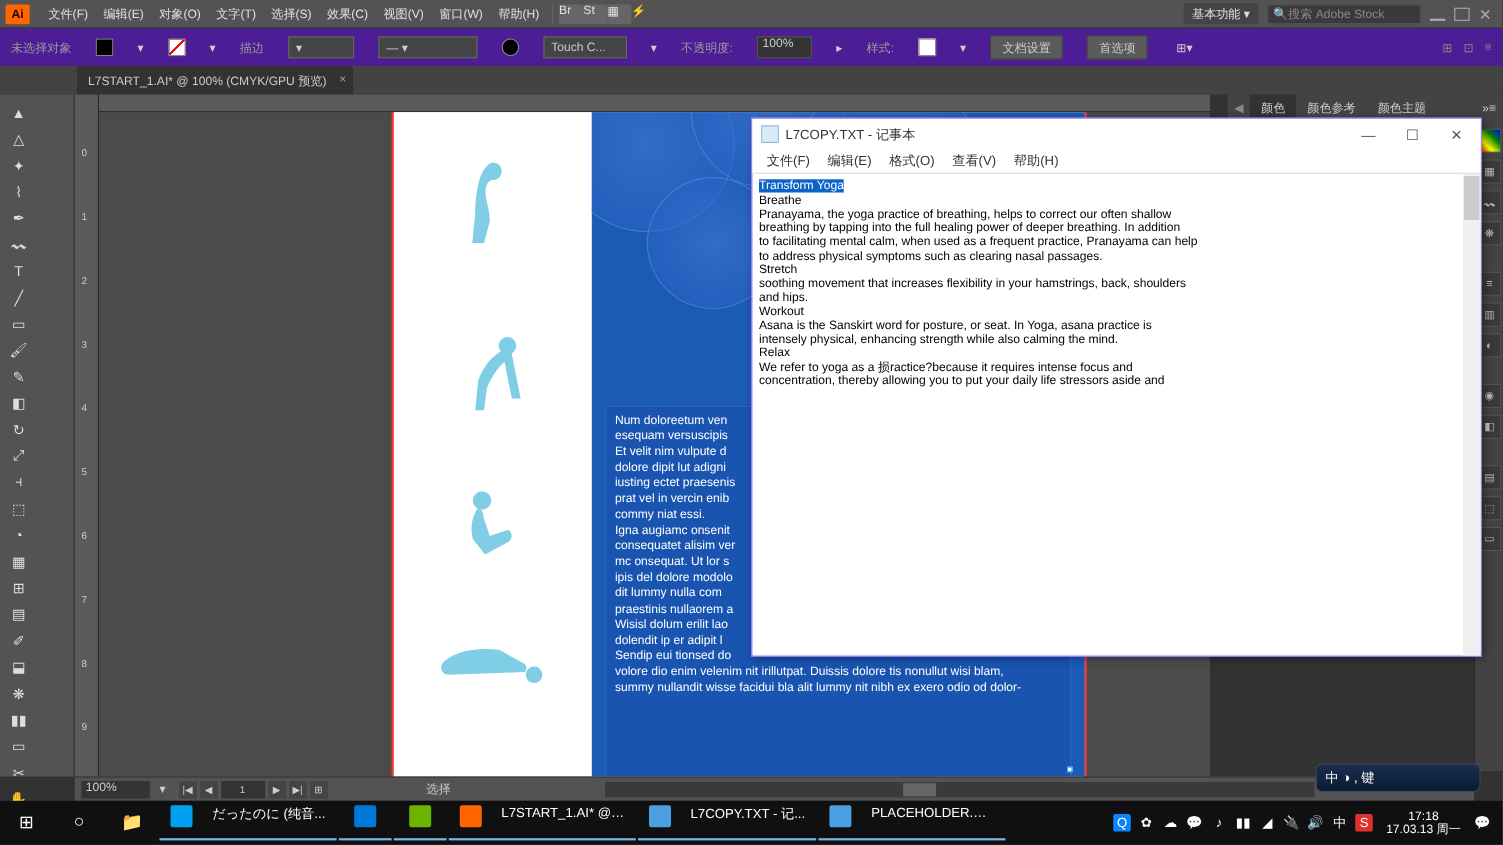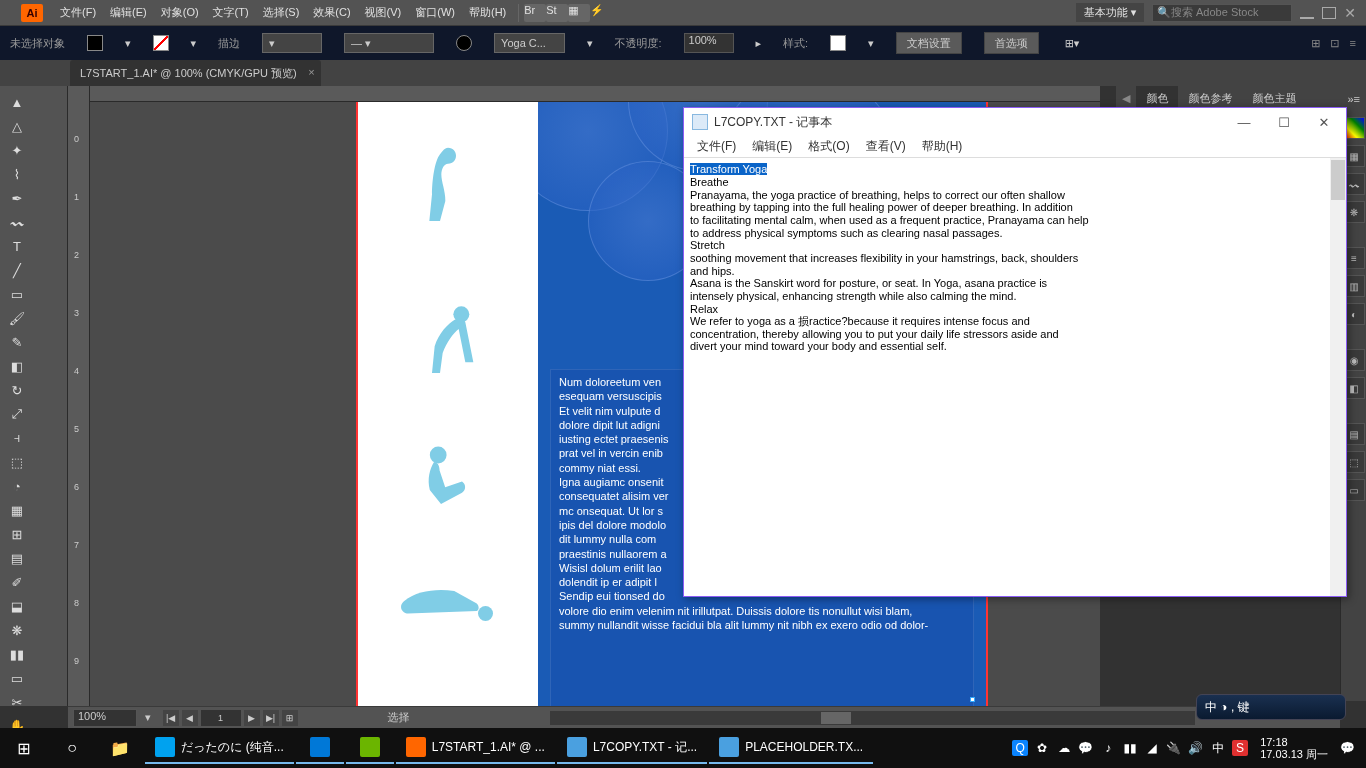--- a/index.html
+++ b/index.html
@@ -1,27 +1,27 @@
 <!DOCTYPE html>
 <html><head>
 <meta charset="utf-8">
 <style>
 *{margin:0;padding:0;box-sizing:border-box;font-family:'Microsoft YaHei',Arial,sans-serif;font-size:11px}
 body{width:1366px;height:768px;background:#323232;overflow:hidden;position:relative}
-.menubar{height:25px;background:#535353;display:flex;align-items:center;color:#e0e0e0;padding-left:21px}
+.menubar{height:25px;background:#535353;display:flex;align-items:center;color:#e0e0e0;padding-left:5px}
 .menubar .logo{width:22px;height:18px;background:#ff6600;color:#330000;display:flex;align-items:center;justify-content:center;font-weight:bold;margin-right:10px;border-radius:2px}
 .menubar .mi{padding:0 7px;cursor:pointer}
 .menubar .right{margin-left:auto;display:flex;align-items:center;gap:8px;padding-right:10px}
 .menubar .sep{width:1px;height:18px;background:#666;margin:0 5px}
 .menubar .iconbox{width:22px;height:18px;background:#666;border-radius:2px}
 .menubar .ws{padding:2px 8px;background:#444}
 .menubar .search{width:140px;height:18px;background:#3a3a3a;border:1px solid #555;color:#888;padding:0 4px;display:flex;align-items:center}
 .menubar .win{width:14px;height:12px;border:1px solid #aaa}
 .menubar .wx{font-size:14px;color:#aaa}
-.optbar{height:35px;background:#0f172a;display:flex;align-items:center;color:#ccc;padding-left:10px;gap:22px;border-top:1px solid #3a3a3a}
+.optbar{height:35px;background:#4c1d95;display:flex;align-items:center;color:#ccc;padding-left:10px;gap:22px;border-top:1px solid #3a3a3a}
 .optbar .lbl{color:#999}
 .optbar .sw{width:16px;height:16px;border:1px solid #888}
 .optbar .white{background:#fff}
 .optbar .none{background:linear-gradient(135deg,#fff 45%,red 45%,red 55%,#fff 55%)}
 .optbar .sel{height:20px;background:#444;border:1px solid #666;padding:0 18px 0 6px;display:flex;align-items:center;min-width:60px}
 .optbar .num{width:50px;height:20px;background:#333;border:1px solid #555;padding:0 4px;color:#ccc}
 .optbar .btn{height:22px;padding:0 10px;background:#5a5a5a;border:1px solid #444;display:flex;align-items:center}
 .tabbar{height:26px;background:#434343;display:flex;align-items:flex-end;padding-left:70px}
 .tabbar .tab{height:26px;background:#323232;color:#ccc;padding:0 24px 0 10px;display:flex;align-items:center;position:relative;border-top-left-radius:3px;border-top-right-radius:3px}
 .tabbar .tab .x{position:absolute;right:6px;top:6px;color:#999}
@@ -60,26 +60,26 @@
 .notepad .scroll .th{width:14px;height:40px;background:#ccc;margin:2px auto}
 .bottombar{position:absolute;left:68px;bottom:40px;right:26px;height:22px;background:#535353;display:flex;align-items:center;color:#ccc;padding:0 5px;border-top:1px solid #3a3a3a}
 .bottombar .zoom{width:64px;height:18px;background:#333;border:1px solid #555;padding:0 4px;margin-right:8px}
 .bottombar .nav{display:flex;gap:3px}
 .bottombar .nav .nb{width:16px;height:16px;background:#444;display:flex;align-items:center;justify-content:center;font-size:9px}
 .bottombar .sb{flex:1;margin:0 140px;height:14px;background:#3a3a3a;position:relative}
 .bottombar .sb .thumb{position:absolute;left:42%;width:30px;height:12px;top:1px;background:#666}
 .ime{position:absolute;right:20px;bottom:48px;width:150px;height:26px;background:linear-gradient(#1a3050,#0a1a30);border-radius:6px;color:#fff;display:flex;align-items:center;padding:0 8px;font-size:12px;border:1px solid #445}
 .taskbar{position:absolute;left:0;bottom:0;width:100%;height:40px;background:#101010;display:flex;align-items:center}
 .taskbar .tb{width:48px;height:40px;display:flex;align-items:center;justify-content:center;color:#fff;font-size:16px}
-.taskbar .task{height:32px;padding:0 10px;display:flex;align-items:center;color:#fff;gap:6px;max-width:170px;border-bottom:2px solid #76b9ed;margin:0 1px}
+.taskbar .task{height:32px;padding:0 10px;display:flex;color:#fff;gap:18px;max-width:170px;border-bottom:2px solid #76b9ed;margin:0 1px}
 .taskbar .task .ti{width:20px;height:20px;background:#484848;border-radius:2px;flex-shrink:0}
 .taskbar .task .tl{white-space:nowrap;overflow:hidden;text-overflow:ellipsis;font-size:12px}
 .taskbar .tray{margin-left:auto;display:flex;align-items:center;color:#fff;gap:6px;padding-right:10px}
 .taskbar .tray .ic{width:16px;height:16px;display:flex;align-items:center;justify-content:center;font-size:12px}
-.taskbar .clock{line-height:1.1;font-size:11px;padding:0 6px}
+.taskbar .clock{text-align:center;line-height:1.1;font-size:11px;padding:0 6px}
 </style>
 </head>
 <body>
 
 <div class="menubar">
   <div class="logo">Ai</div>
   <div class="mi">文件(F)</div>
   <div class="mi">编辑(E)</div>
   <div class="mi">对象(O)</div>
   <div class="mi">文字(T)</div>
@@ -105,21 +105,21 @@
 <div class="optbar">
   <span class="lbl">未选择对象</span>
   <div class="sw" style="background:#000"></div>
     <span>▾</span>
   <div class="sw none"></div>
     <span>▾</span>
   <span class="lbl">描边</span>
   <div class="sel">▾</div>
   <div class="sel" style="width:90px">— ▾</div>
   <div class="sw" style="background:#000;border-radius:50%"></div>
-  <div class="sel">Yoga C...</div>
+  <div class="sel">Touch C...</div>
     <span>▾</span>
   <span class="lbl">不透明度:</span>
   <div class="num">100%</div>
     <span>▸</span>
   <span class="lbl">样式:</span>
   <div class="sw white"></div>
     <span>▾</span>
   <div class="btn">文档设置</div>
   <div class="btn">首选项</div>
   <span style="margin-left:4px">⊞▾</span>
@@ -282,26 +282,26 @@
     <span class="hl">Transform Yoga</span><br>
     <div id="notepad-lines">
         <div>Breathe</div>
         <div>Pranayama, the yoga practice of breathing, helps to correct our often shallow</div>
         <div>breathing by tapping into the full healing power of deeper breathing. In addition</div>
         <div>to facilitating mental calm, when used as a frequent practice, Pranayama can help</div>
         <div>to address physical symptoms such as clearing nasal passages.</div>
         <div>Stretch</div>
         <div>soothing movement that increases flexibility in your hamstrings, back, shoulders</div>
         <div>and hips.</div>
+        <div>Workout</div>
         <div>Asana is the Sanskirt word for posture, or seat. In Yoga, asana practice is</div>
         <div>intensely physical, enhancing strength while also calming the mind.</div>
         <div>Relax</div>
         <div>We refer to yoga as a 损ractice?because it requires intense focus and</div>
         <div>concentration, thereby allowing you to put your daily life stressors aside and</div>
-        <div>divert your mind toward your body and essential self.</div>
       </div>
   </div>
   <div class="scroll">
       <div class="th"></div>
     </div>
 </div>
 
 <div class="bottombar">
   <div class="zoom">100%</div>
     <span style="margin-right:12px">▾</span>

